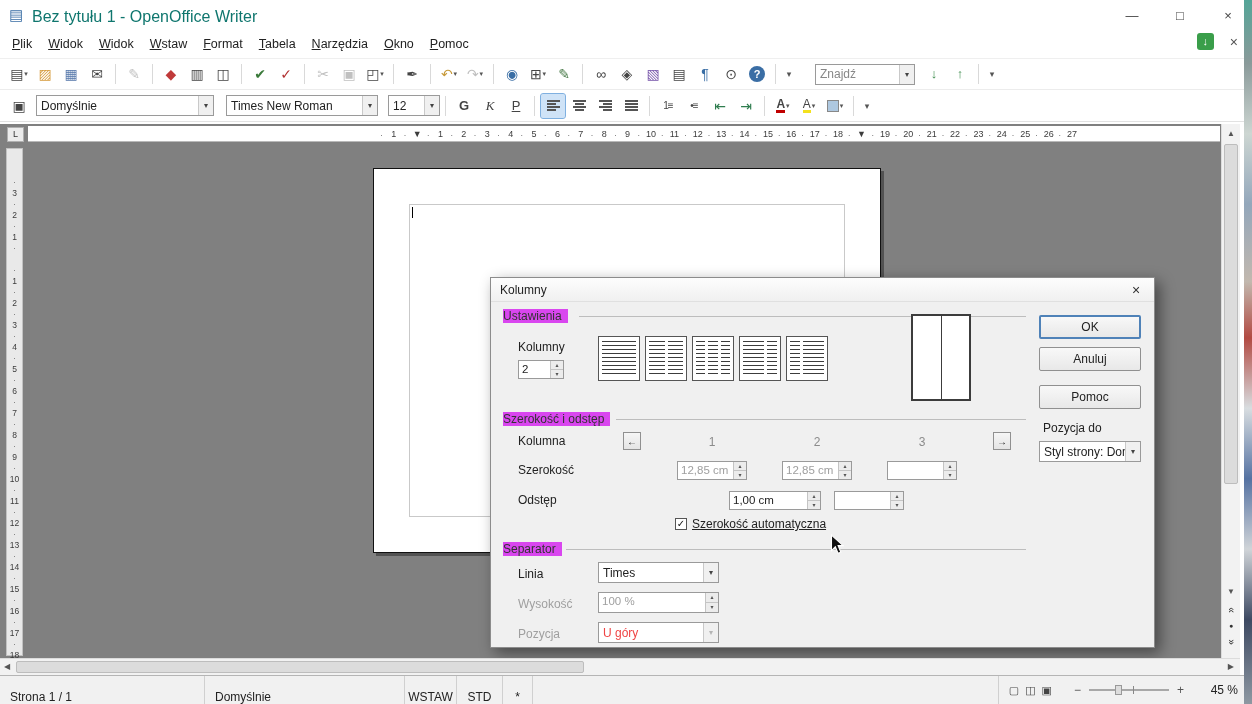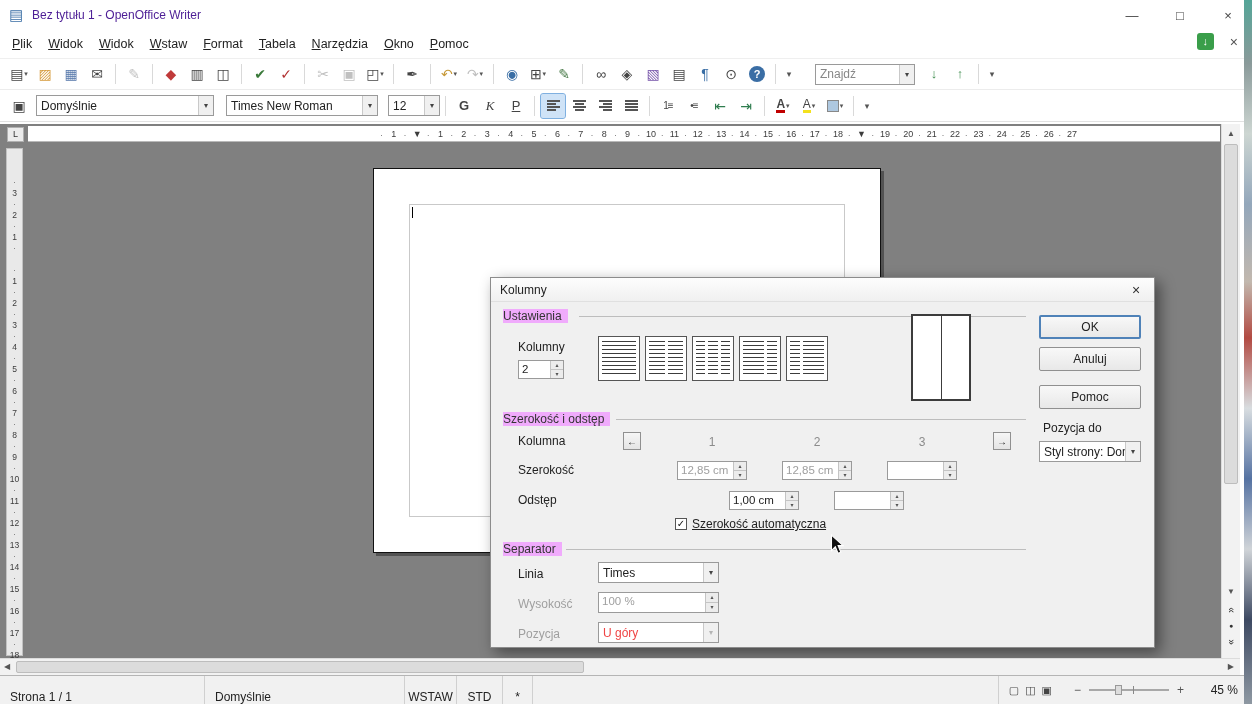--- a/index.html
+++ b/index.html
@@ -2,21 +2,21 @@
 <html><head>
 <meta charset="utf-8">
 <style>
   *{box-sizing:border-box;margin:0;padding:0}
   html,body{width:1252px;height:704px}
   body{position:relative;overflow:hidden;background:#fff;font-family:"Liberation Sans",sans-serif;font-size:12px;color:#222}
 
   
   .titlebar{position:absolute;left:0;top:0;width:1252px;height:30px;background:#fff}
   .app-icon{position:absolute;left:9px;top:6px;font-size:15px;color:#3a6ea5}
-  .title-text{position:absolute;left:32px;top:8px;color:#4c1d95;font-size:12px}
+  .title-text{position:absolute;left:32px;top:8px;color:#0f766e;font-size:16px}
   .win-controls{position:absolute;right:16px;top:0;height:30px;display:flex;align-items:center;gap:32px}
   .wc{color:#444;font-size:13px;width:16px;text-align:center}
 
   
   .menubar{position:absolute;left:0;top:30px;width:1252px;height:28px;background:#fff;display:flex;align-items:center;padding-left:4px}
   .menu-items{display:flex;align-items:center}
   .menu-item{display:inline-block;padding:4px 8px;font-size:12.5px;color:#222}
   .menu-item::first-letter{text-decoration:underline}
   .menu-right{position:absolute;right:14px;top:3px;display:flex;gap:16px;align-items:center}
   .upd{width:17px;height:17px;background:#3a9e4a;color:#fff;border-radius:3px;text-align:center;line-height:17px;font-size:11px}
@@ -93,21 +93,21 @@
   .ztrack{position:relative;width:80px;height:2px;background:#a8a8a8;margin:0 4px}
   .ztick{position:absolute;left:44px;top:-3px;width:1px;height:8px;background:#888}
   .zthumb{position:absolute;left:26px;top:-4px;width:7px;height:10px;background:#ddd;border:1px solid #999}
   .sb-pct{width:56px;text-align:right;padding-right:14px;margin-left:auto}
 
   
   .dialog{position:absolute;left:490px;top:277px;width:665px;height:371px;background:#f0f0f0;border:1px solid #8c8c8c;box-shadow:5px 5px 14px rgba(0,0,0,.45)}
   .dlg-title{height:24px;background:linear-gradient(#fdfdfd,#f0f0f0);border-bottom:1px solid #e0e0e0;display:flex;align-items:center;padding:0 9px}
   .dlg-title .t{flex:1;font-size:12px;color:#222}
   .dlg-close{font-size:14px;color:#333;width:18px;text-align:center}
-  .legend{position:absolute;font-size:12px;color:#333;background:#f0abfc;padding-right:6px;white-space:nowrap;z-index:2}
+  .legend{position:absolute;font-size:12px;color:#333;background:#d946ef;padding-right:6px;white-space:nowrap;z-index:2}
   .gline{position:absolute;height:1px;background:#bdbdbd}
   .dlabel{position:absolute;font-size:12px;color:#222;white-space:nowrap}
   .dis-text{color:#9f9f9f}
   .col-num{position:absolute;font-size:12px;color:#8b8b8b;width:16px;text-align:center}
   .pbtn{position:absolute;width:102px;height:24px;background:linear-gradient(#f8f8f8,#e8e8e8);border:1px solid #909090;border-radius:2px;font-size:12px;display:flex;align-items:center;justify-content:center}
   .pbtn.default{border:2px solid #4f82b8}
   .spin{position:absolute;display:flex;height:19px;border:1px solid #9a9a9a;background:#fff}
   .spin .val{flex:1;font-size:11.5px;padding:2px 3px;white-space:nowrap;overflow:hidden}
   .sbtns{width:13px;display:flex;flex-direction:column;border-left:1px solid #c4c4c4}
   .sb{flex:1;font-size:6px;line-height:8px;text-align:center;background:#ececec;color:#555}
@@ -540,21 +540,21 @@
   </div>
   <div class="spin" style="left:396px;top:183px;width:70px">
     <span class="val dis-text"></span>
     <span class="sbtns">
         <span class="sb">▴</span>
         <span class="sb">▾</span>
       </span>
   </div>
 
   <span class="dlabel" style="left:27px;top:215px">Odstęp</span>
-  <div class="spin" style="left:238px;top:213px;width:70px">
+  <div class="spin" style="left:238px;top:213px;width:92px">
     <span class="val">1,00 cm</span>
     <span class="sbtns">
         <span class="sb">▴</span>
         <span class="sb">▾</span>
       </span>
   </div>
   <div class="spin" style="left:343px;top:213px;width:70px">
     <span class="val dis-text"></span>
     <span class="sbtns">
         <span class="sb">▴</span>

